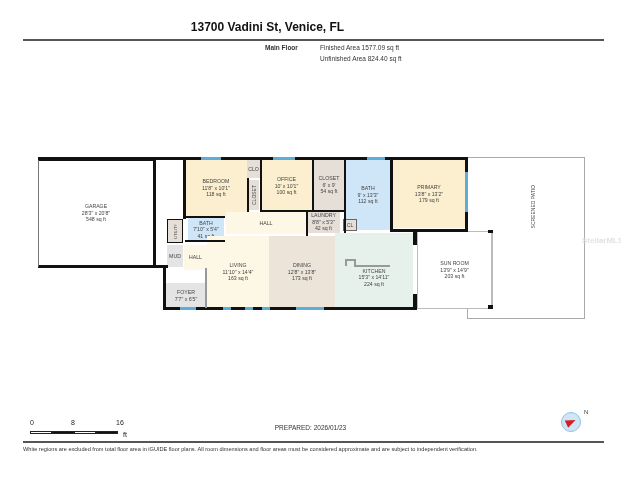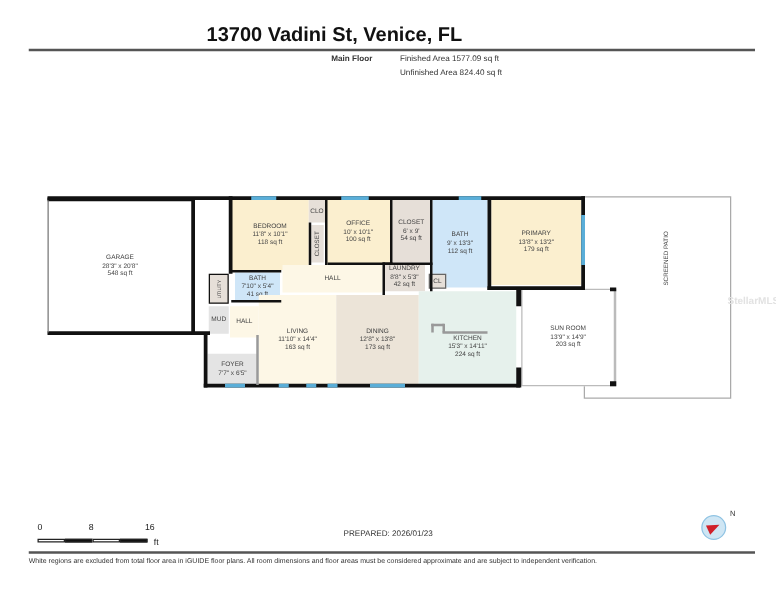--- a/index.html
+++ b/index.html
@@ -1,17 +1,17 @@
 <!DOCTYPE html>
 <html><head>
 <meta charset="utf-8">
 <style>
   html, body { margin:0; padding:0; background:#ffffff; }
   body { width:621px; height:480px; position:relative; overflow:hidden; font-family:"Liberation Sans", sans-serif; color:#222; }
-  .title { position:absolute; left:0; top:20px; width:535px; text-align:center; font-size:16px; font-weight:bold; color:#111; }
+  .title { position:absolute; left:0; top:20px; width:535px; text-align:center; font-size:12px; font-weight:bold; color:#111; }
   .rule { position:absolute; left:23px; width:581px; height:2px; background:#555; }
   .rule.top { top:39px; }
   .rule.bottom { top:441px; }
   .areas { position:absolute; top:44px; font-size:6.5px; color:#333; }
   .areas .lbl { position:absolute; left:265px; top:0; font-weight:bold; white-space:nowrap; }
   .areas .v1 { position:absolute; left:320px; top:0; white-space:nowrap; }
   .areas .v2 { position:absolute; left:320px; top:11px; white-space:nowrap; }
 
   .plan { position:absolute; left:0; top:0; width:621px; height:400px; }
   .room { position:absolute; box-sizing:border-box; font-size:5.2px; color:#444; text-align:center; display:flex; flex-direction:column; align-items:center; justify-content:center; line-height:1.25; }

